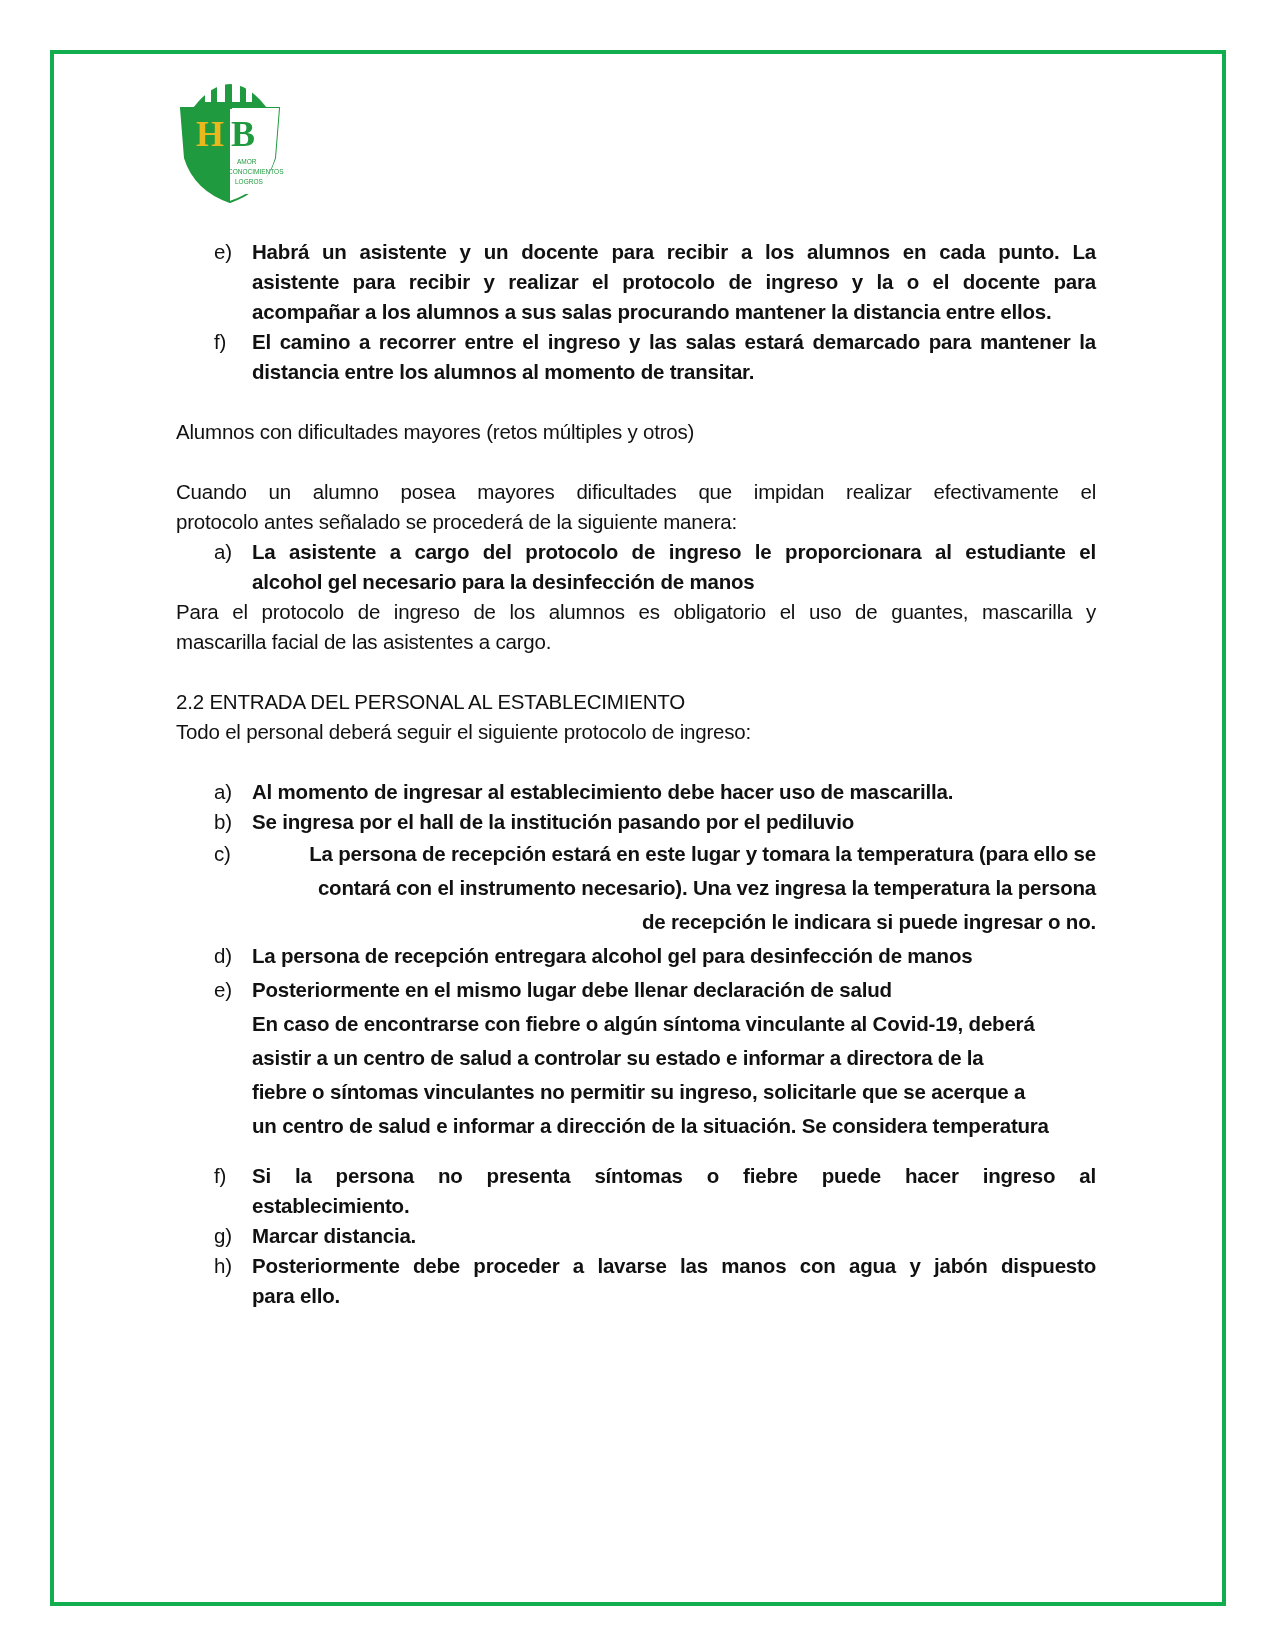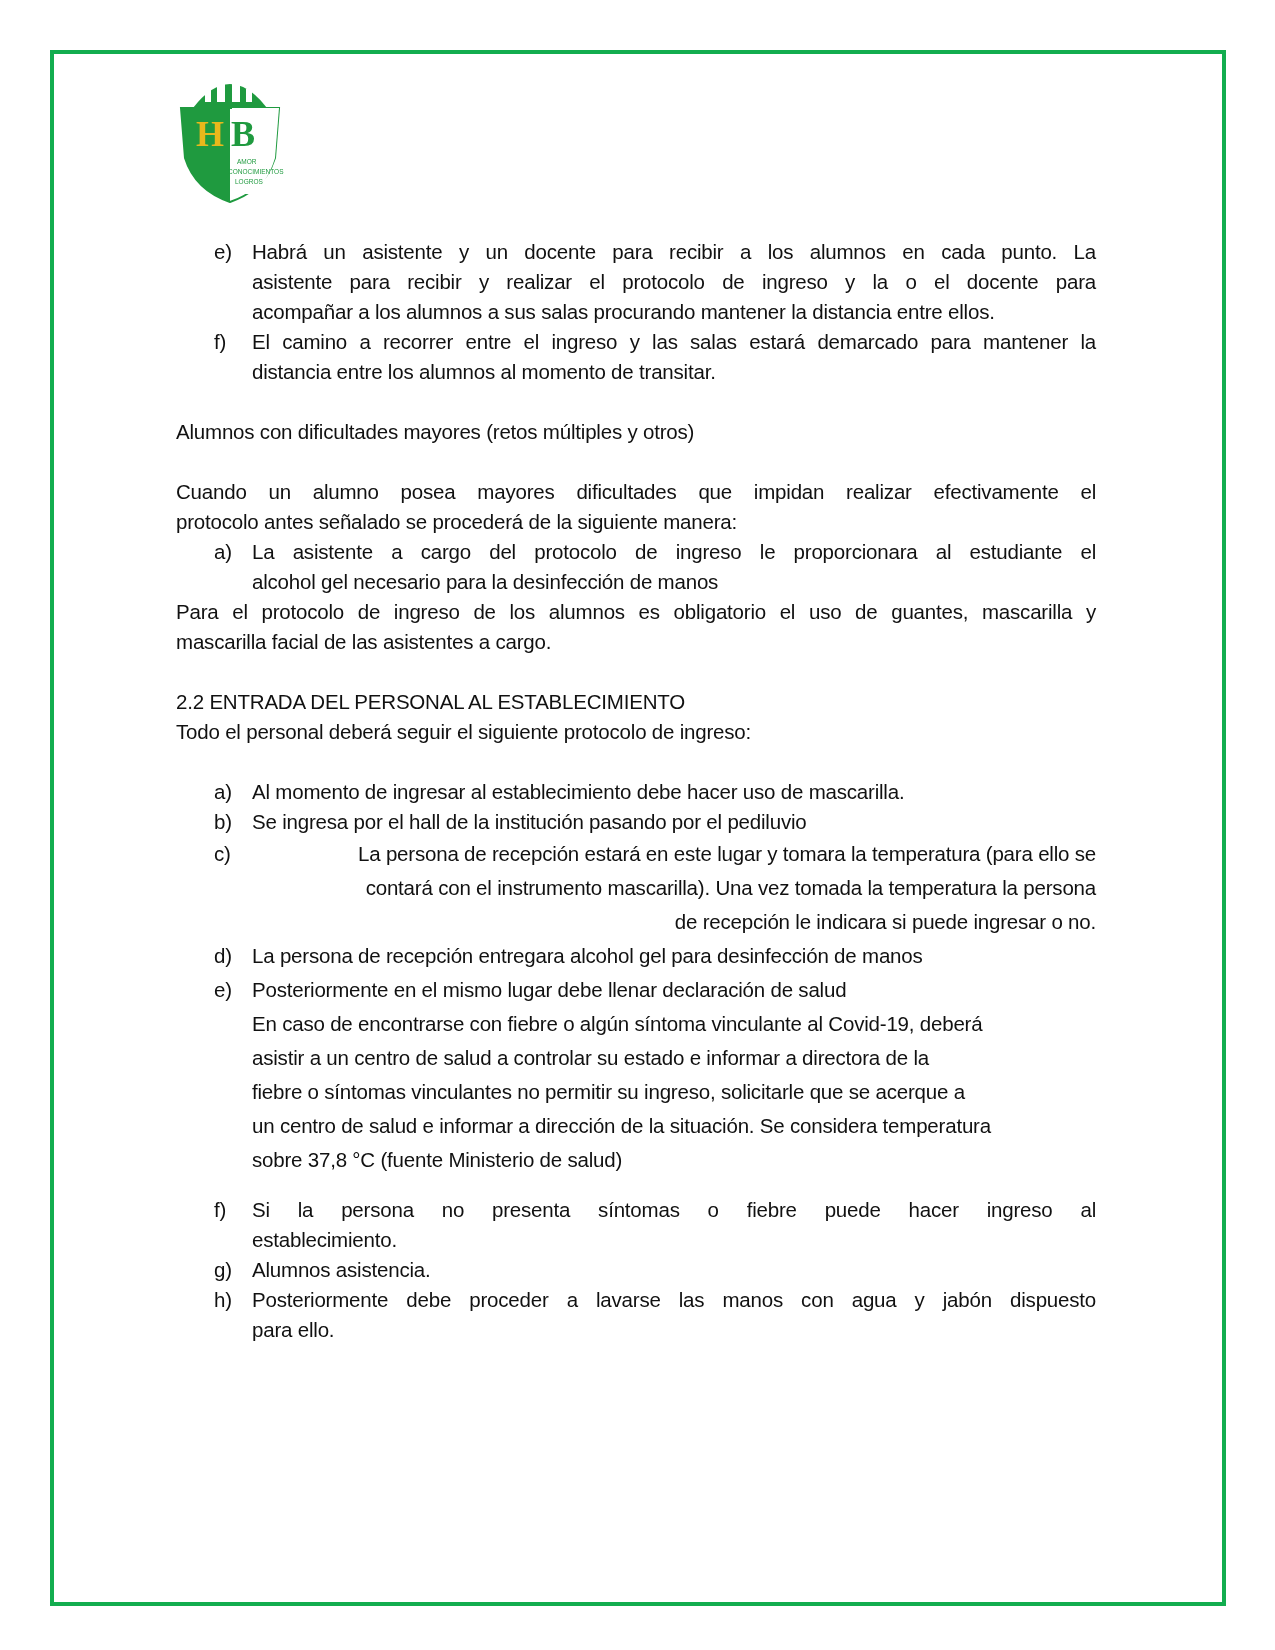--- a/index.html
+++ b/index.html
@@ -5,21 +5,21 @@
   html, body { margin:0; padding:0; background:#ffffff; }
   body { width:1275px; height:1650px; position:relative; overflow:hidden;
          font-family: "Liberation Sans", sans-serif; color:#111; }
   .frame { position:absolute; left:50px; top:50px; width:1168px; height:1548px;
            border:4px solid #12ad4f; box-sizing:content-box; }
   .logo { position:absolute; left:175px; top:68px; width:110px; height:138px; }
   .content { position:absolute; left:176px; top:237px; width:920px;
              font-size:20.5px; line-height:30px; letter-spacing:-0.2px; }
   .item { display:flex; }
   .marker { width:38px; flex:0 0 38px; padding-left:38px; }
-  .txt { flex:1; text-align:justify; }
+  .txt { flex:1; text-align:justify;font-weight:bold; }
   .justify-last { text-align-last: justify; }
   .spaced { line-height:34px; }
   .bold { font-weight:normal; }
   .gap { height:30px; }
   .gap-sm { height:18px; }
 </style>
 </head>
 <body>
 
 <div class="frame"></div>
@@ -106,55 +106,54 @@
   <div class="item">
     <span class="marker">b)</span>
     <div class="txt">
         <div>Se ingresa por el hall de la institución pasando por el pediluvio</div>
       </div>
   </div>
   <div class="item spaced">
     <span class="marker">c)</span>
     <div class="txt" style="text-align:right">
       <div>La persona de recepción estará en este lugar y tomara la temperatura (para ello se</div>
-      <div>contará con el instrumento mascarilla). Una vez tomada la temperatura la persona</div>
+      <div>contará con el instrumento necesario). Una vez ingresa la temperatura la persona</div>
       <div>de recepción le indicara si puede ingresar o no.</div>
     </div>
   </div>
   <div class="item spaced">
     <span class="marker">d)</span>
     <div class="txt">
         <div>La persona de recepción entregara alcohol gel para desinfección de manos</div>
       </div>
   </div>
   <div class="item spaced">
     <span class="marker">e)</span>
     <div class="txt" style="text-align:left">
       <div>Posteriormente en el mismo lugar  debe llenar declaración de salud</div>
       <div>En caso de encontrarse con fiebre o algún síntoma vinculante al Covid-19, deberá</div>
       <div>asistir a un centro de salud a controlar su estado e informar a directora de la</div>
       <div>fiebre o síntomas vinculantes no permitir su ingreso, solicitarle que se acerque a</div>
       <div>un centro de salud e informar a dirección de la situación. Se considera temperatura</div>
-      <div>sobre 37,8 °C (fuente Ministerio de salud)</div>
     </div>
   </div>
 
   <div class="gap-sm"></div>
 
   <div class="item">
     <span class="marker">f)</span>
     <div class="txt">
       <div class="justify-last">Si la persona no presenta síntomas o fiebre puede hacer ingreso al</div>
       <div>establecimiento.</div>
     </div>
   </div>
   <div class="item">
     <span class="marker">g)</span>
     <div class="txt">
-        <div>Alumnos asistencia.</div>
+        <div>Marcar distancia.</div>
       </div>
   </div>
   <div class="item">
     <span class="marker">h)</span>
     <div class="txt">
       <div class="justify-last">Posteriormente debe proceder a  lavarse las manos con  agua y jabón dispuesto</div>
       <div>para ello.</div>
     </div>
   </div>
 

